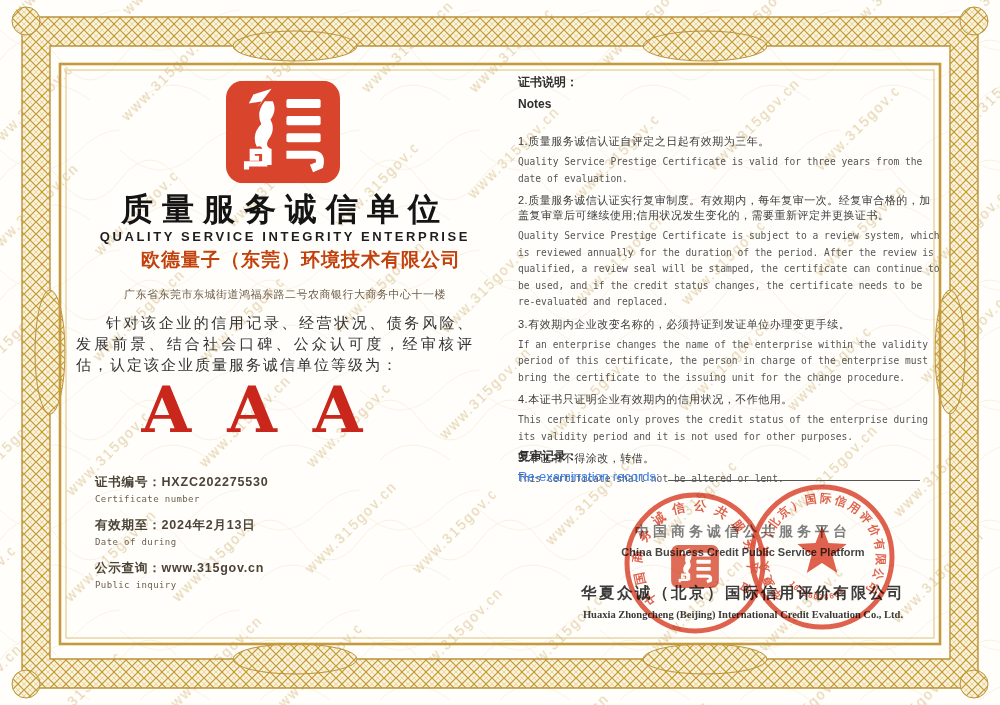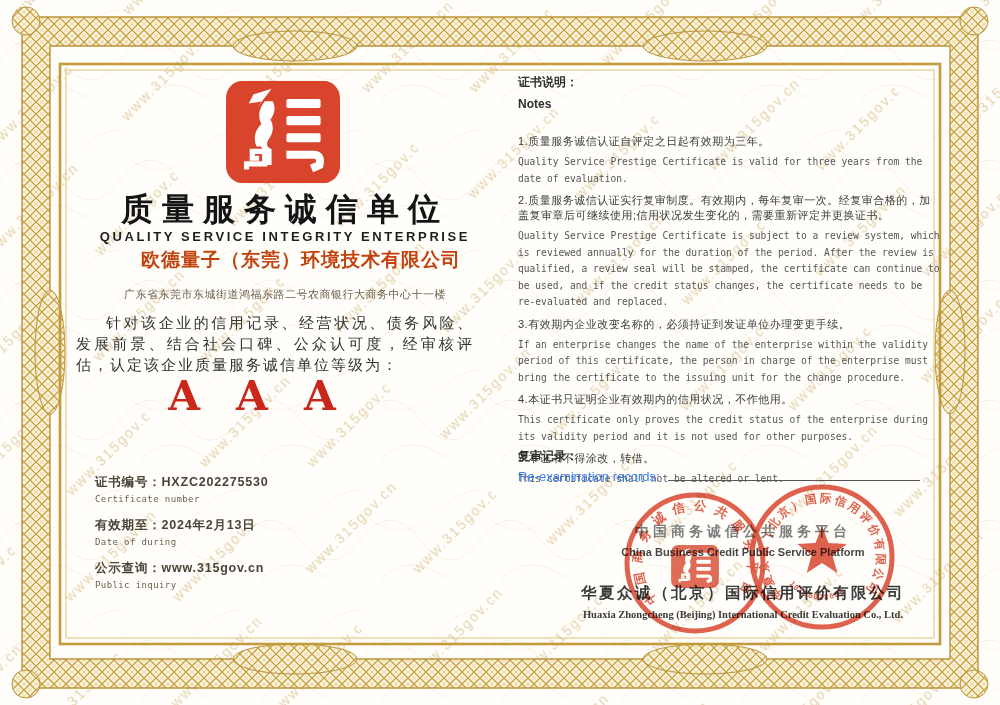--- a/index.html
+++ b/index.html
@@ -20,21 +20,21 @@
   .title-en { left:60px; top:229px; width:450px; text-align:center;
               font-size:13px; font-weight:bold; letter-spacing:2.6px; color:#1e1e1e; }
   .company  { left:60px; top:247px; width:450px; text-align:center;
               font-size:19px; font-weight:bold; letter-spacing:1px; color:#c2410c;margin-left:16px; }
   .address  { left:60px; top:287px; width:450px; text-align:center;
               font-size:11px; letter-spacing:0.5px; color:#6e5e49; }
   .statement{ left:76px; top:312px; width:398px; font-size:15px; line-height:21px;
               letter-spacing:2px; color:#333; text-indent:2em; text-align:justify; }
   .rating   { left:60px; top:372px; width:420px; text-align:center;
               font-family:"DejaVu Serif","Liberation Serif",serif; font-weight:bold;
-              font-size:41px; letter-spacing:36px; color:#c9271b; }
+              font-size:64px; letter-spacing:36px; color:#c9271b; }
 
   .fields { left:95px; top:474px; width:330px; }
   .field-group { margin-bottom:13px; }
   .field-cn { font-size:12.5px; font-weight:bold; color:#4c4338; letter-spacing:0.8px; }
   .field-en { font-size:9px; color:#6b5f4c; margin-top:3px; letter-spacing:0.4px;
               font-family:"DejaVu Sans Mono",monospace; }
 
   
   .notes { left:518px; top:74px; width:424px; color:#3d3d3d; }
   .notes-title-cn { font-size:12px; font-weight:bold; color:#2e2e2e; margin-bottom:6px; }

